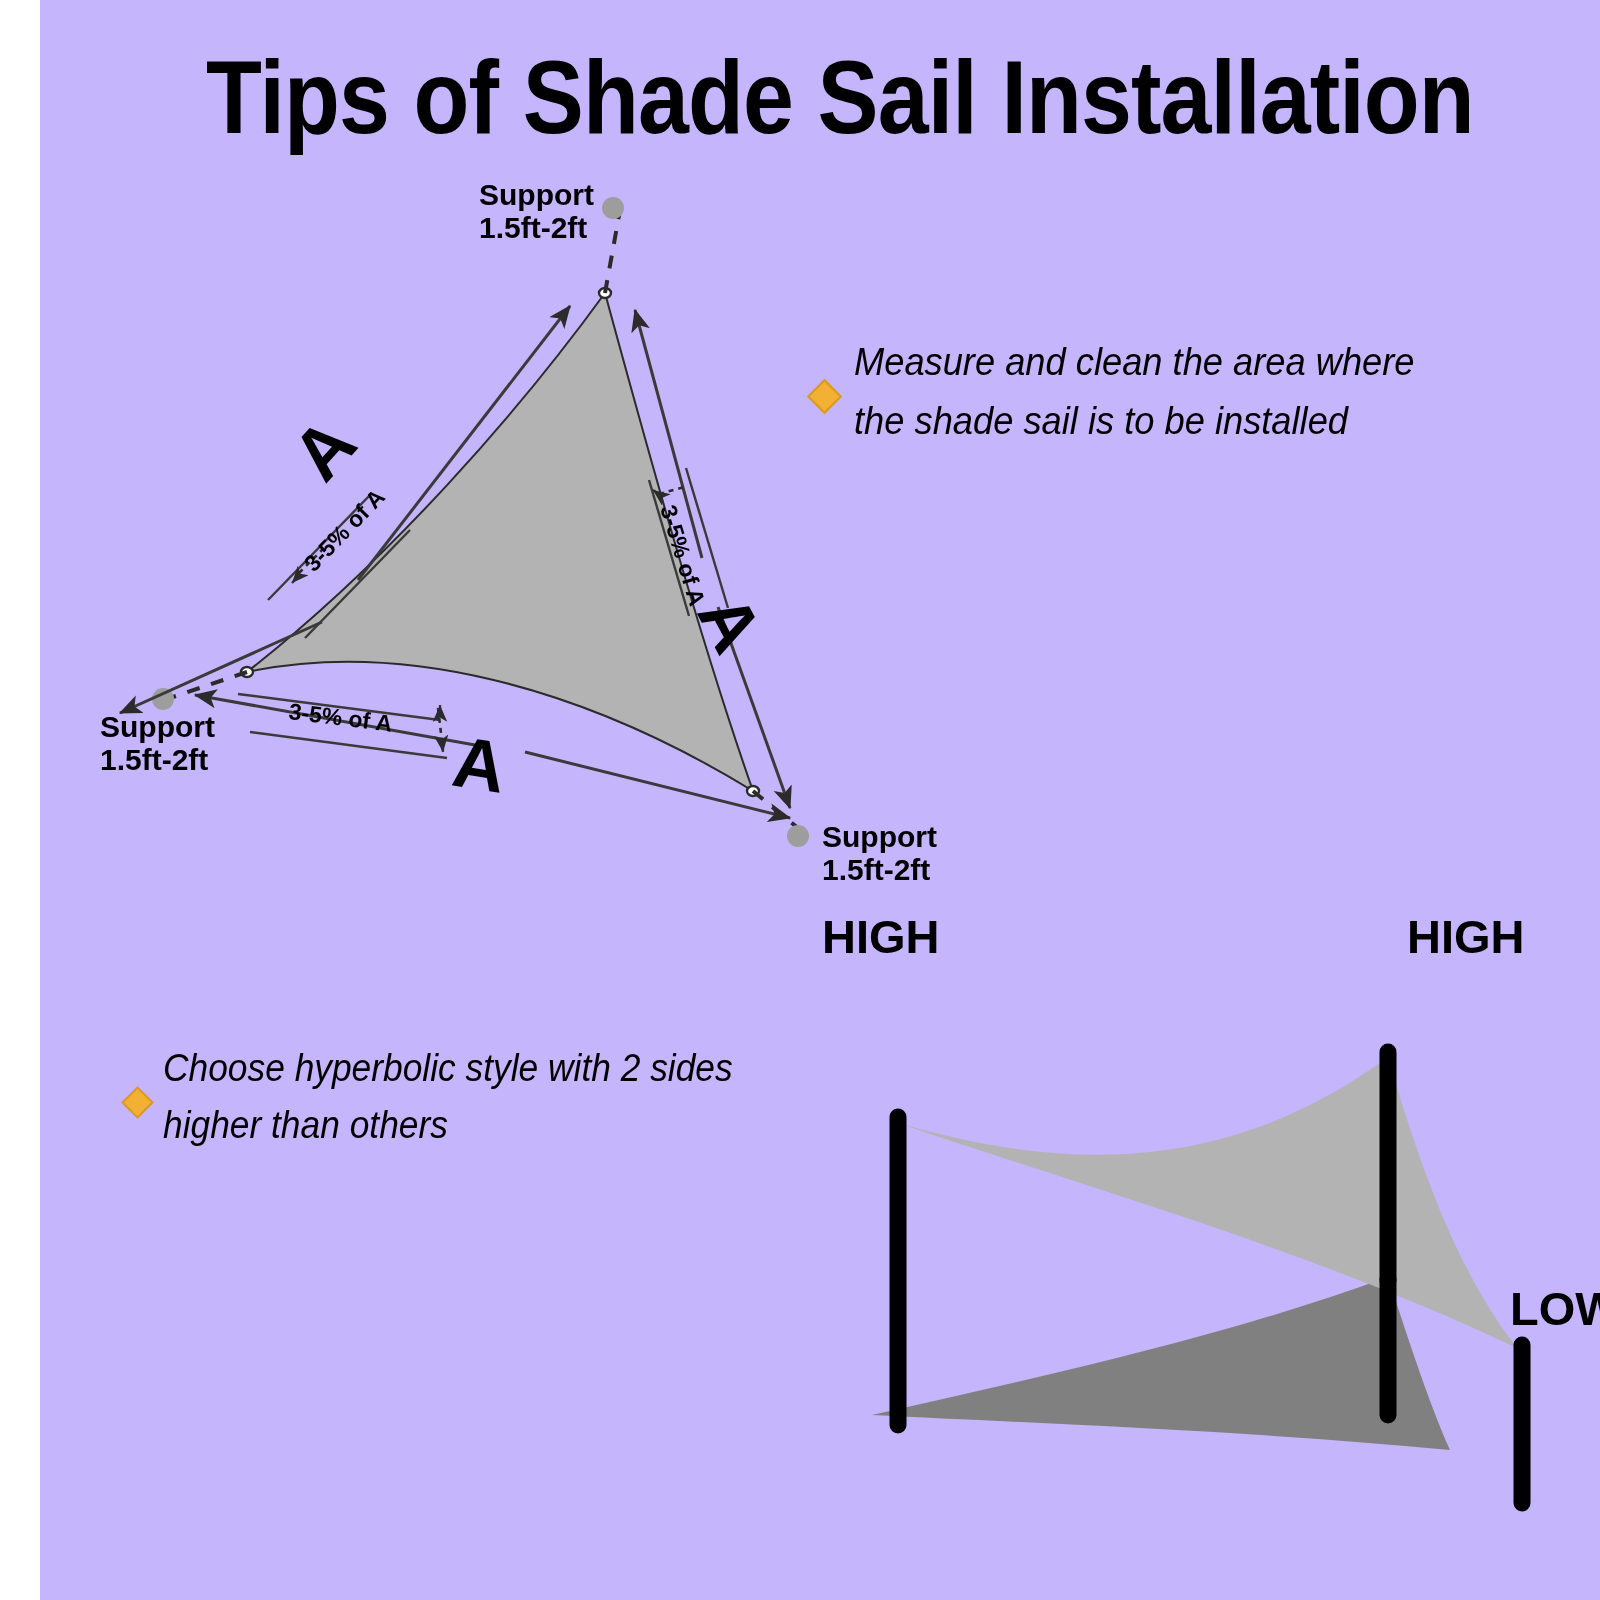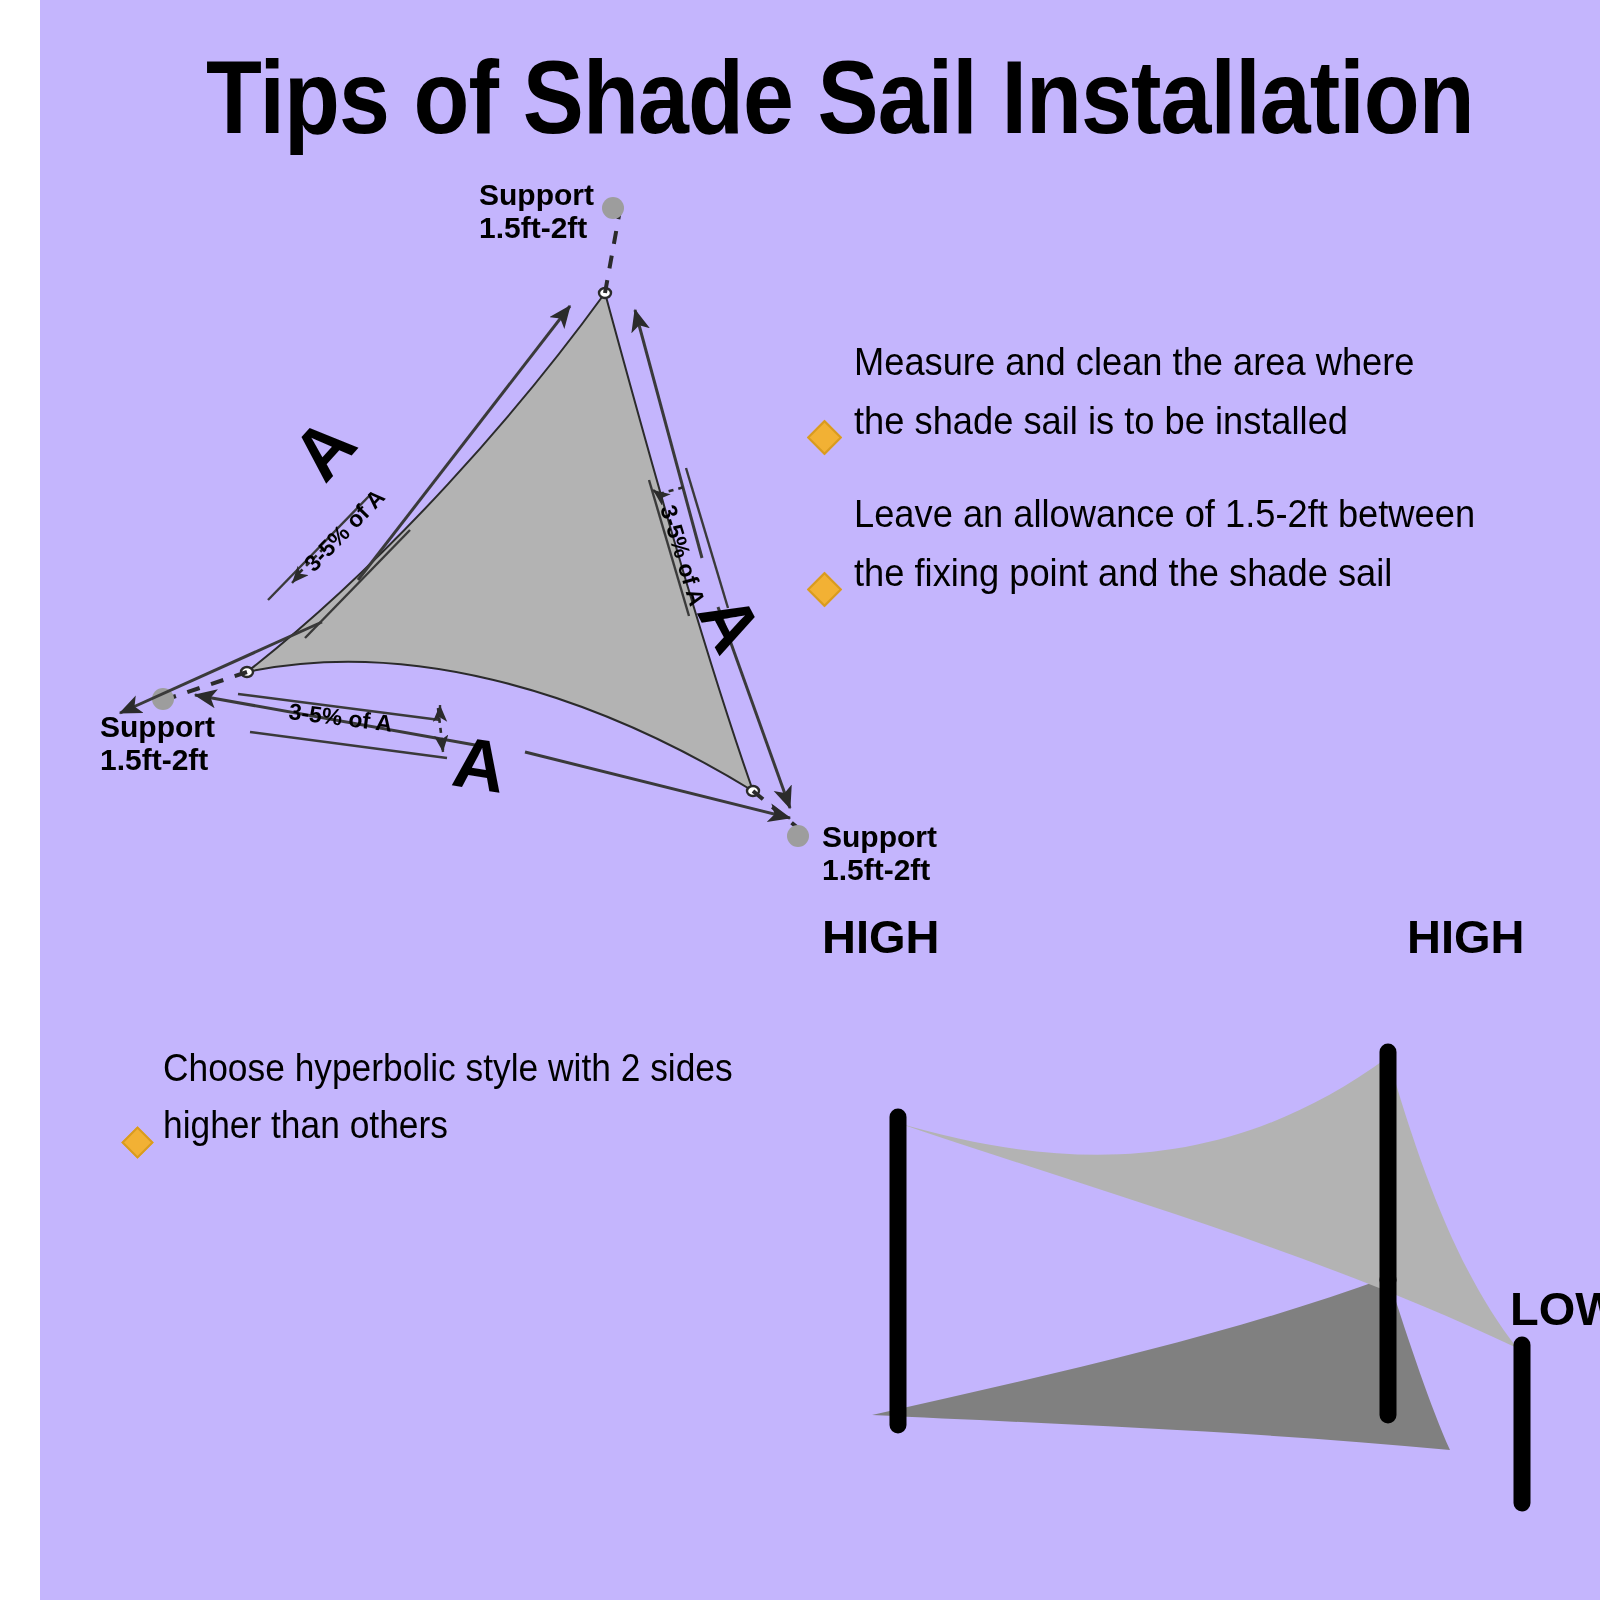--- a/index.html
+++ b/index.html
@@ -81,22 +81,23 @@
 
   
   .bullet-list {
     position: absolute;
   }
   #bullets-right { left: 772px; top: 332px; width: 770px; }
   #bullets-left  { left: 86px;  top: 1040px; width: 710px; }
 
   .bullet-item {
     display: flex;
-    align-items: flex-end;
+    align-items: center;
     margin-bottom: 34px;
+    font-style: italic;
   }
   #bullets-left .bullet-item { margin-bottom: 40px; }
 
   .bullet-diamond {
     flex: 0 0 auto;
     width: 25px;
     height: 25px;
     margin-top: 11px;
     margin-right: 17px;
     background: #f2b134;
@@ -228,25 +229,20 @@
   </svg>
 
   <div id="bullets-right" class="bullet-list">
 
     <div class="bullet-item">
       <span class="bullet-diamond"></span>
       <span class="bullet-text">Measure and clean the area where
 the shade sail is to be installed</span>
     </div>
 
-    <div class="bullet-item">
-      <span class="bullet-diamond"></span>
-      <span class="bullet-text">Leave an allowance of 1.5-2ft between
-the fixing point and the shade sail</span>
-    </div>
 
   </div>
 
   <div id="bullets-left" class="bullet-list">
 
     <div class="bullet-item">
       <span class="bullet-diamond"></span>
       <span class="bullet-text">Choose hyperbolic style with 2 sides
 higher than others</span>
     </div>

